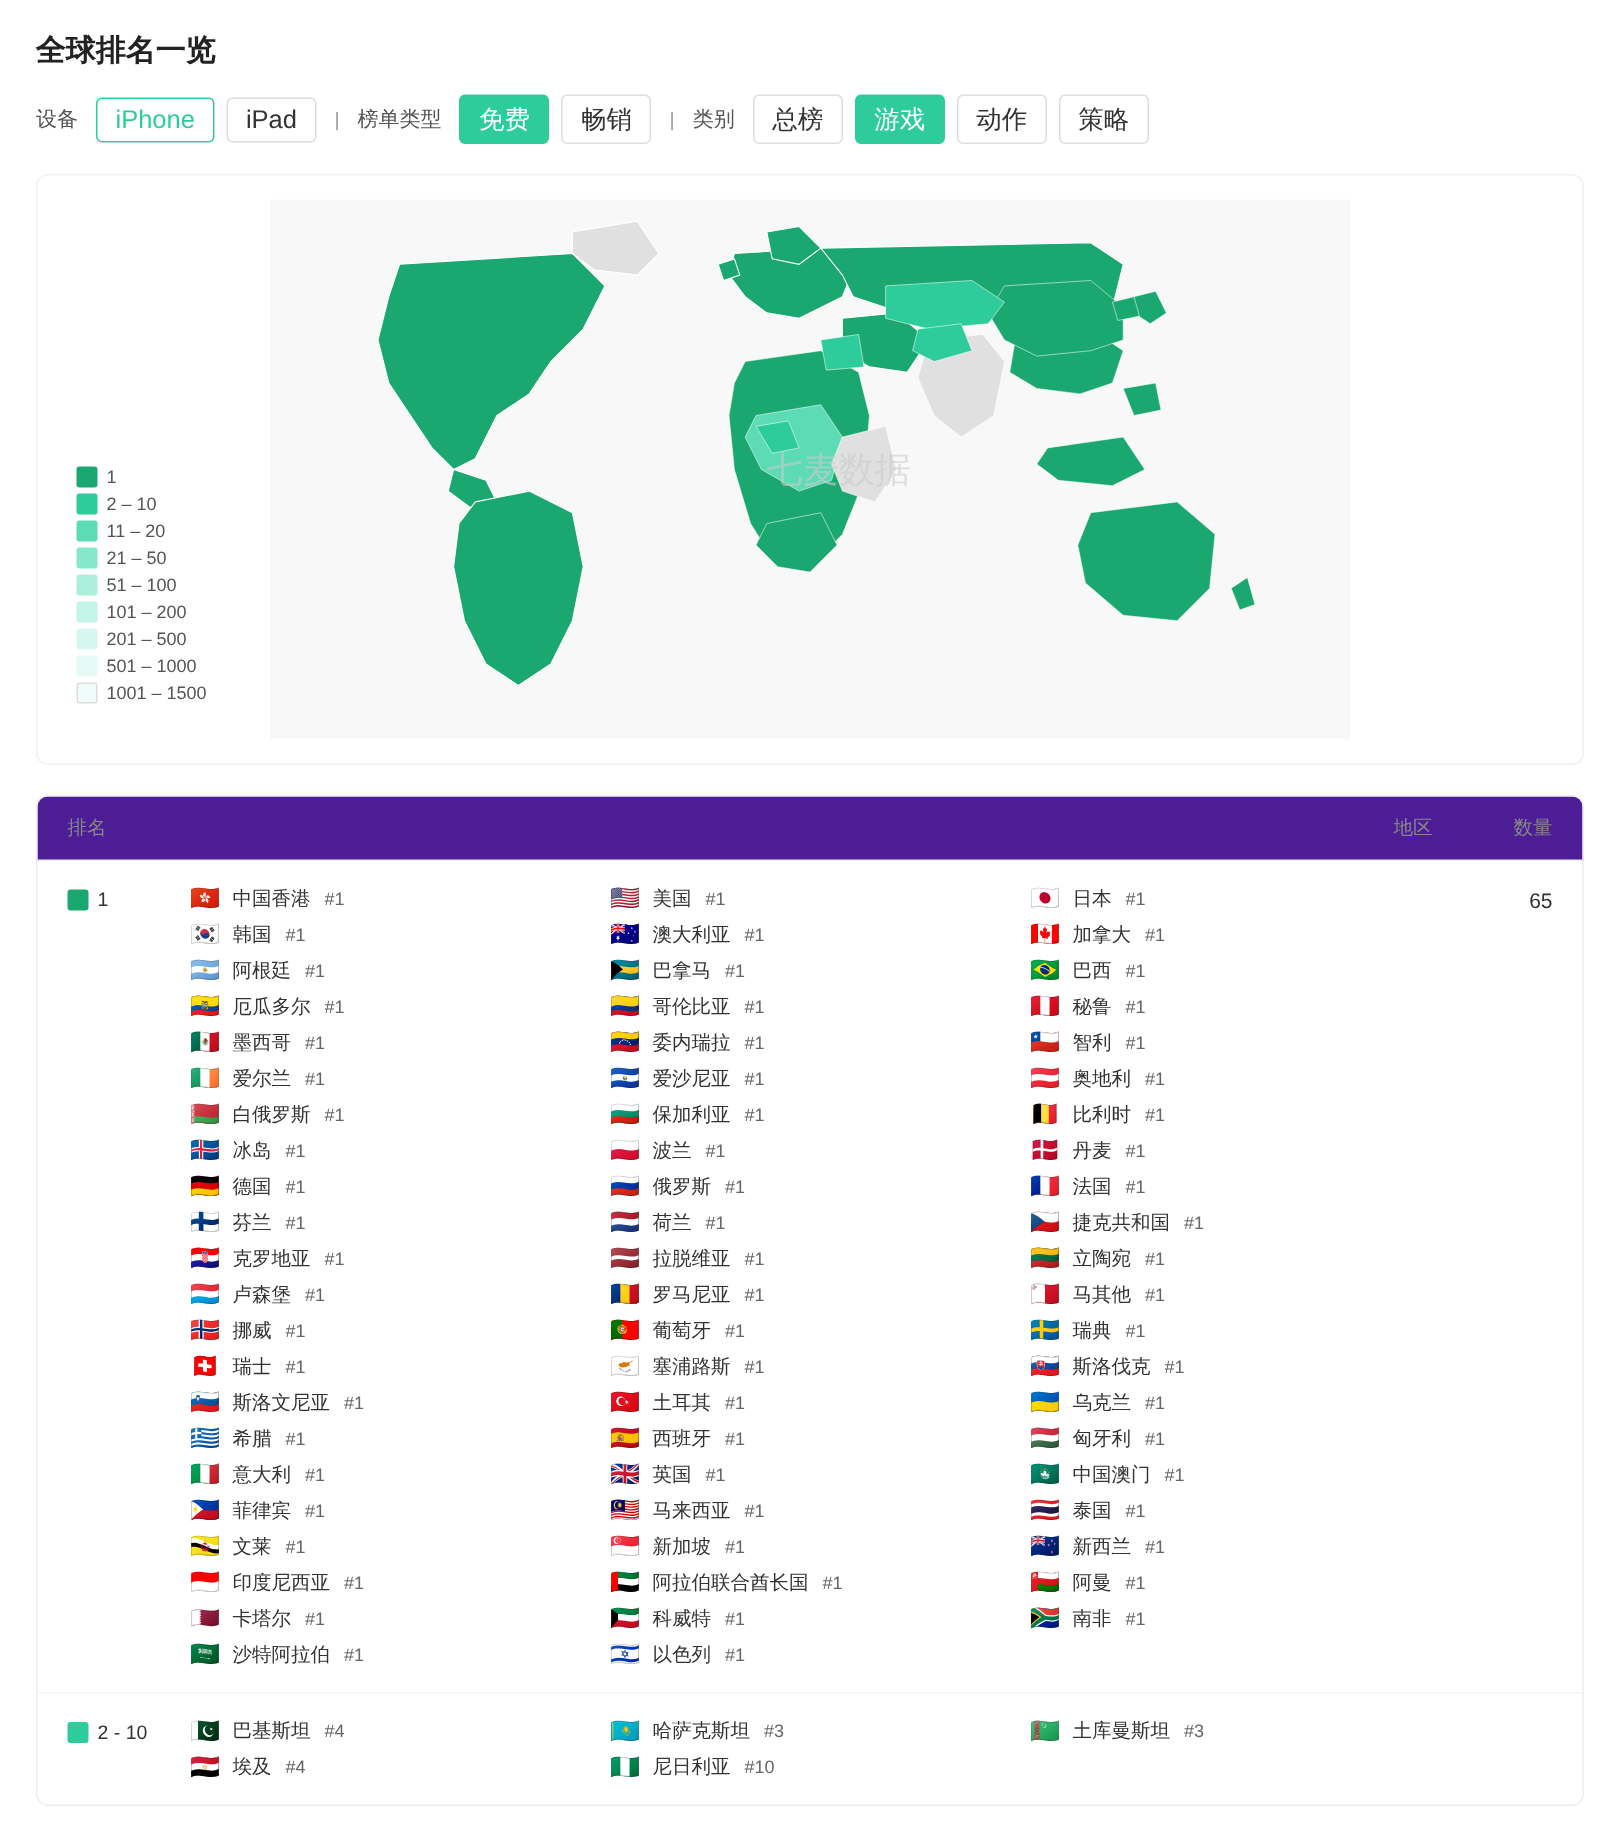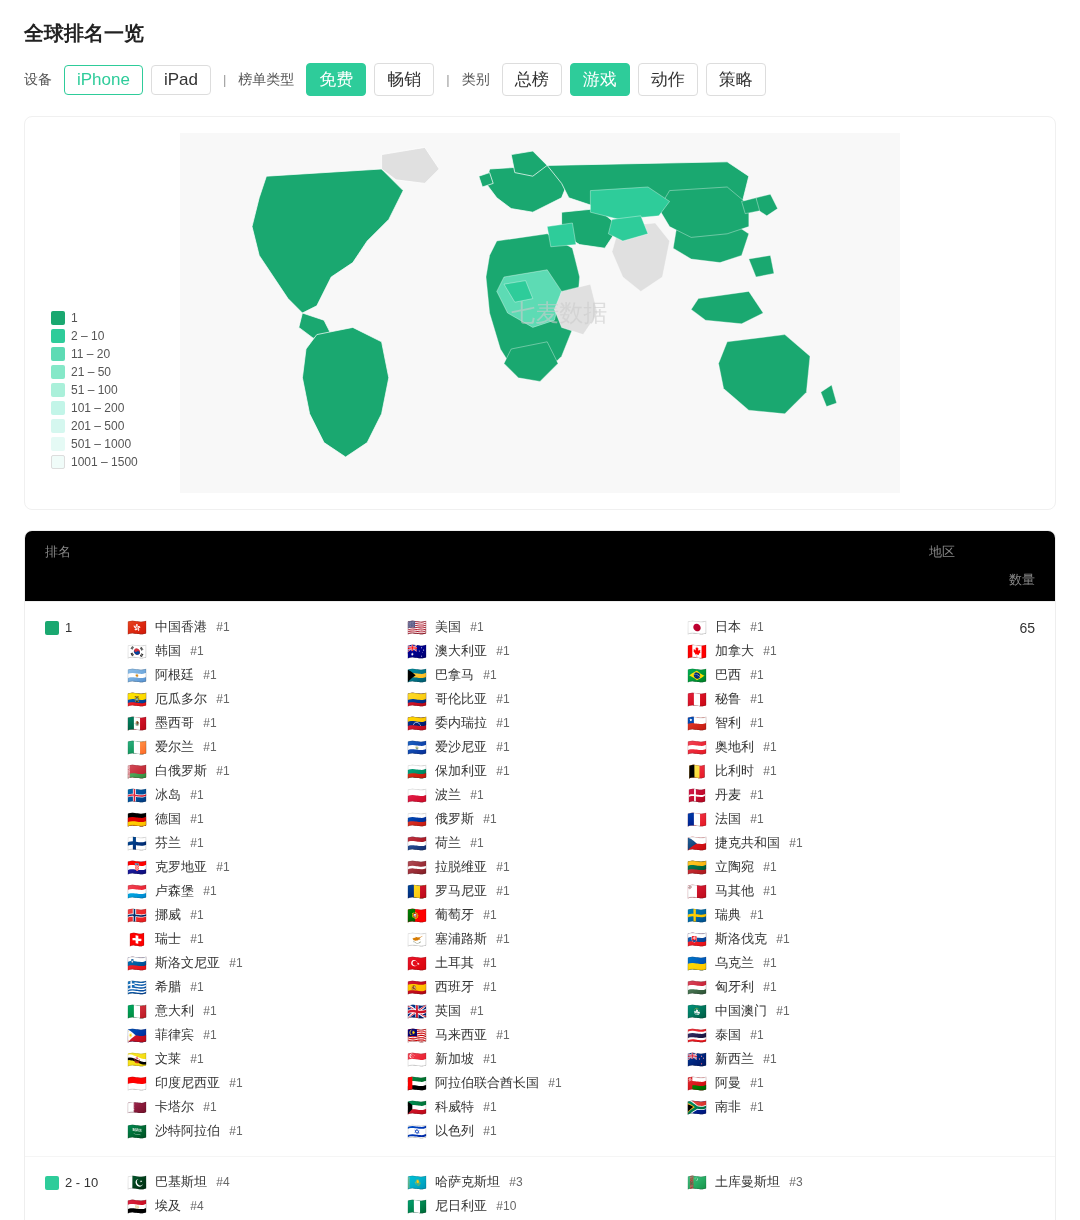--- a/index.html
+++ b/index.html
@@ -13,24 +13,24 @@
     .filter-btn.active-outline-green { background: #fff; border-color: #2ecc9a; color: #2ecc9a; }
     .filter-separator { color: #999; font-size: 13px; margin: 0 4px; }
     .map-section { background: #fff; border: 1px solid #f0f0f0; border-radius: 8px; padding: 16px; margin-bottom: 20px; position: relative; }
     .map-container { position: relative; width: 100%; height: 360px; }
     .world-map-svg { width: 100%; height: 100%; }
     .legend { position: absolute; bottom: 20px; left: 10px; }
     .legend-item { display: flex; align-items: center; gap: 6px; margin-bottom: 4px; font-size: 12px; color: #555; }
     .legend-dot { width: 14px; height: 14px; border-radius: 2px; flex-shrink: 0; }
     .watermark { position: absolute; top: 50%; left: 50%; transform: translate(-30%, -50%); color: #ccc; font-size: 24px; font-weight: 300; pointer-events: none; opacity: 0.6; }
     .table-section { border: 1px solid #eee; border-radius: 8px; overflow: hidden; }
-    .table-header { display: flex; background: #000000; padding: 12px 20px; font-size: 13px; color: #888; border-bottom: 1px solid #eee; }
+    .table-header { display: flex; background: #4c1d95; padding: 12px 20px; font-size: 13px; color: #888; border-bottom: 1px solid #eee; }
     .col-rank { width: 80px; }
     .col-region { flex: 1; }
-    .col-count { width: 80px; text-align: right; margin-top: 28px; }
+    .col-count { width: 80px; text-align: right; }
     .rank-row { display: flex; align-items: flex-start; padding: 16px 20px; border-bottom: 1px solid #f5f5f5; }
     .rank-row:last-child { border-bottom: none; }
     .rank-indicator { width: 80px; display: flex; align-items: center; gap: 6px; padding-top: 2px; }
     .rank-dot { width: 14px; height: 14px; border-radius: 2px; flex-shrink: 0; }
     .rank-label { font-size: 13px; color: #333; }
     .countries-grid { flex: 1; display: grid; grid-template-columns: repeat(3, 1fr); gap: 6px 10px; }
     .country-item { display: flex; align-items: center; gap: 6px; font-size: 13px; color: #333; }
     .flag { width: 24px; height: 16px; border-radius: 2px; flex-shrink: 0; display: flex; align-items: center; justify-content: center; font-size: 16px; overflow: hidden; }
     .country-name { color: #333; }
     .country-rank { color: #666; font-size: 12px; }

